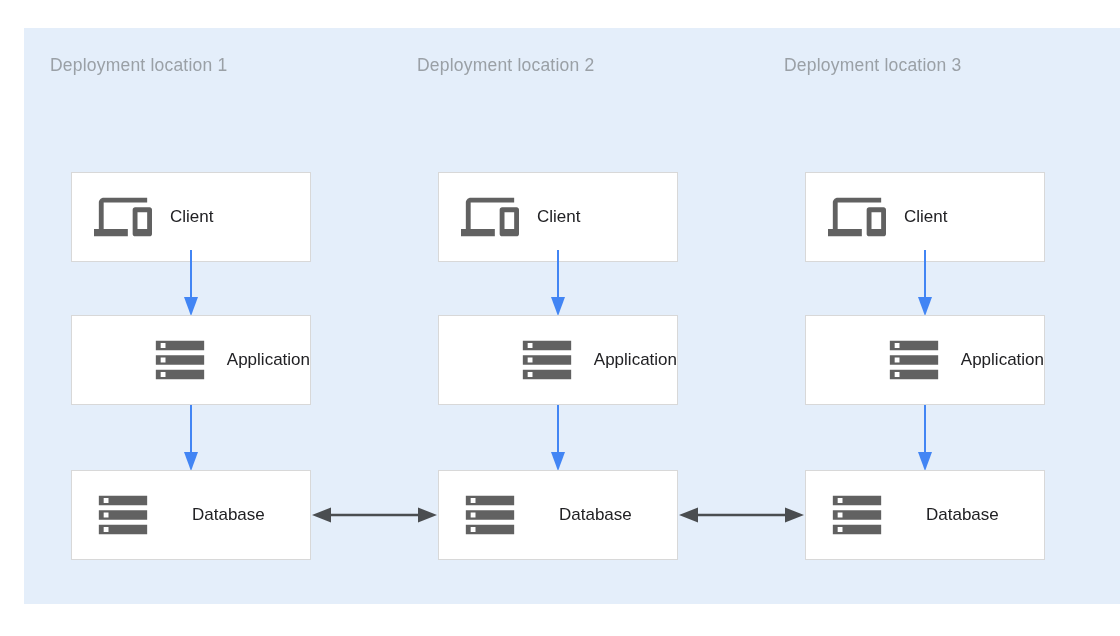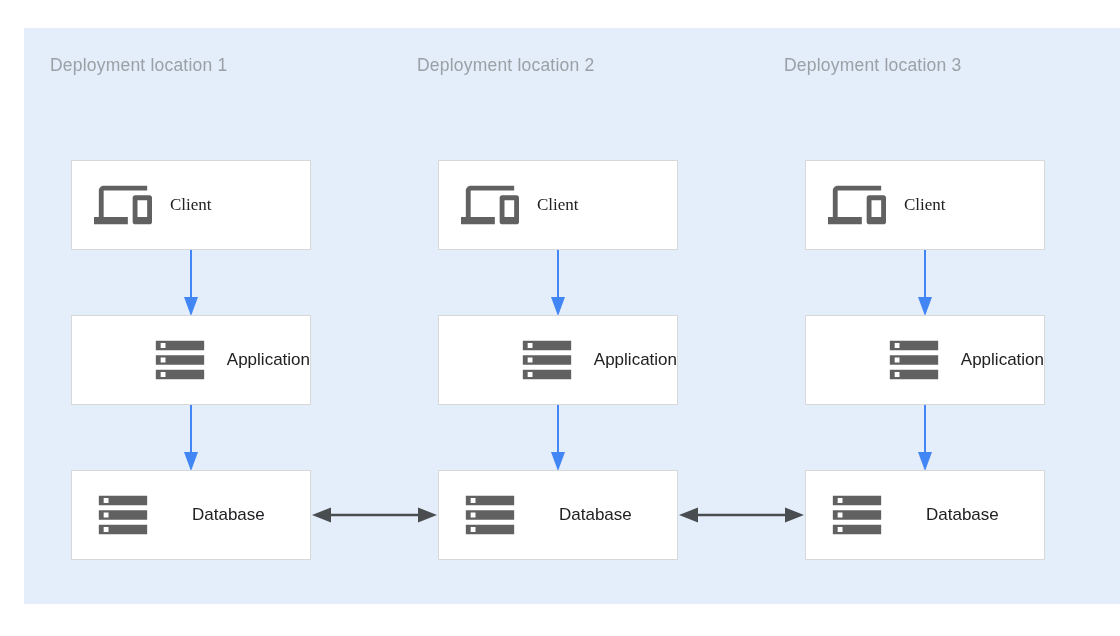--- a/index.html
+++ b/index.html
@@ -41,21 +41,21 @@
   }
   .node{
     position:absolute;
     left:47px;
     width:240px;height:90px;
     background:var(--box-bg);
     border:1px solid var(--box-border);
     display:flex;
     align-items:center;
   }
-  .node-client{top:132px;font-family:Liberation Serif, serif;}
+  .node-client{top:144px;}
   .node-application{top:287px;justify-content:flex-end;}
   .node-database{top:442px;gap:22px;}
   .icon{
     display:flex;align-items:center;justify-content:center;
     margin-left:22px;
     width:58px;height:58px;
     color:var(--icon-color);
     flex:0 0 auto;
   }
   .icon svg{display:block;}

